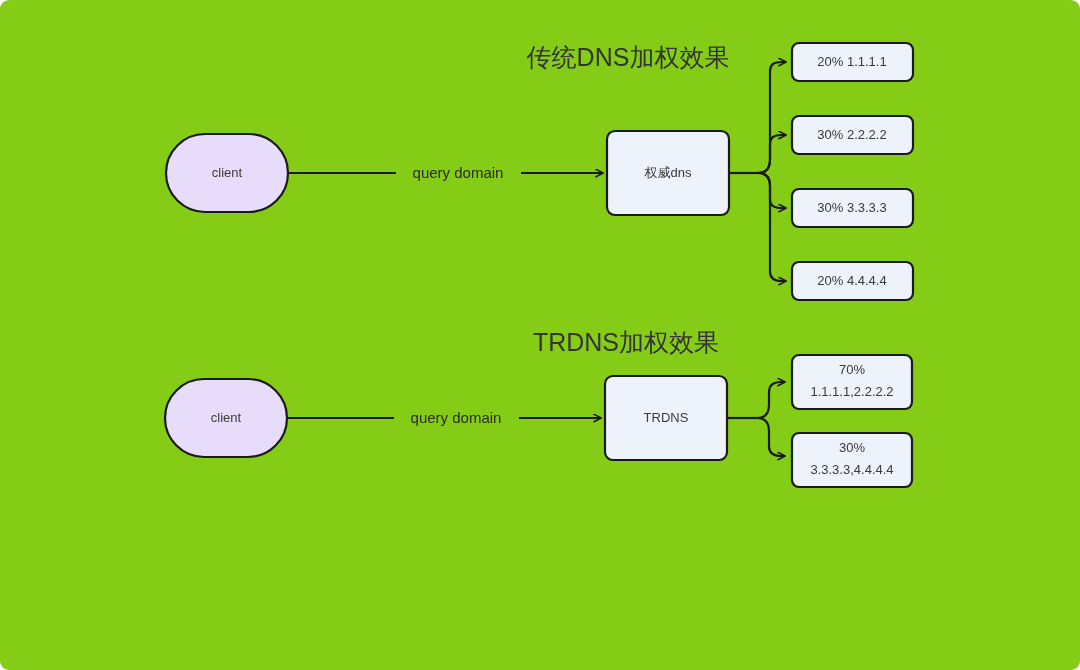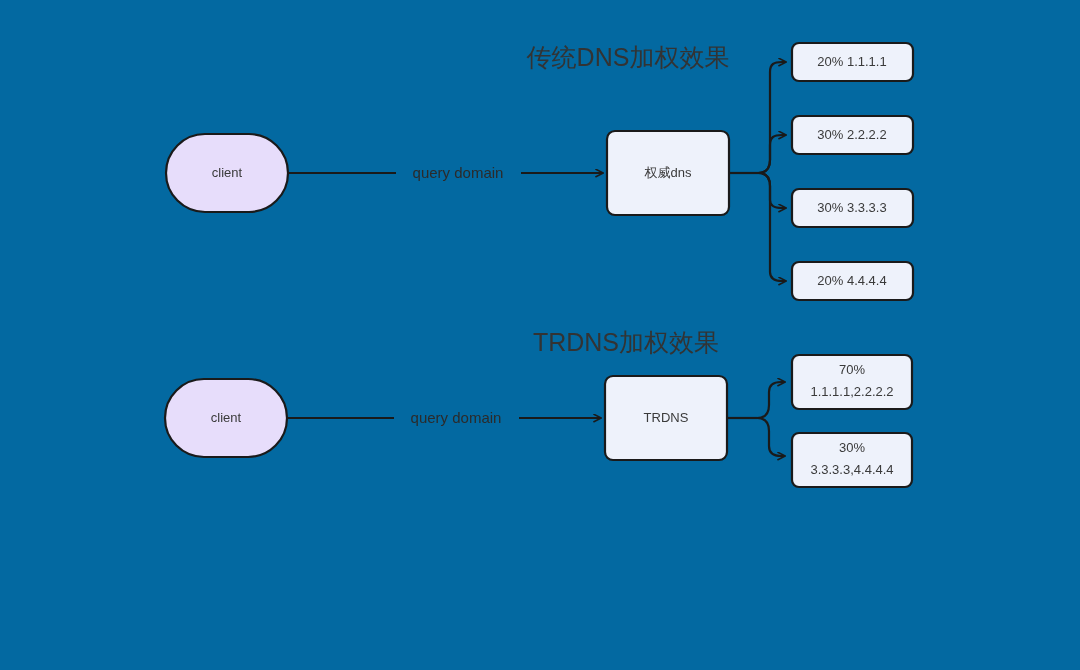--- a/index.html
+++ b/index.html
@@ -10,21 +10,22 @@
   body {
     width: 1080px;
     height: 670px;
     overflow: hidden;
     font-family: "Liberation Sans", "DejaVu Sans", sans-serif;
   }
   #diagram-root {
     position: relative;
     width: 1080px;
     height: 670px;
-    background: #0369a1;
+    background: #84cc16;
+    border-radius: 9px;
   }
   svg.diagram-canvas {
     display: block;
     width: 1080px;
     height: 670px;
   }
   .node-shape {
     stroke: #1a1a1a;
     stroke-width: 2.2;
   }

